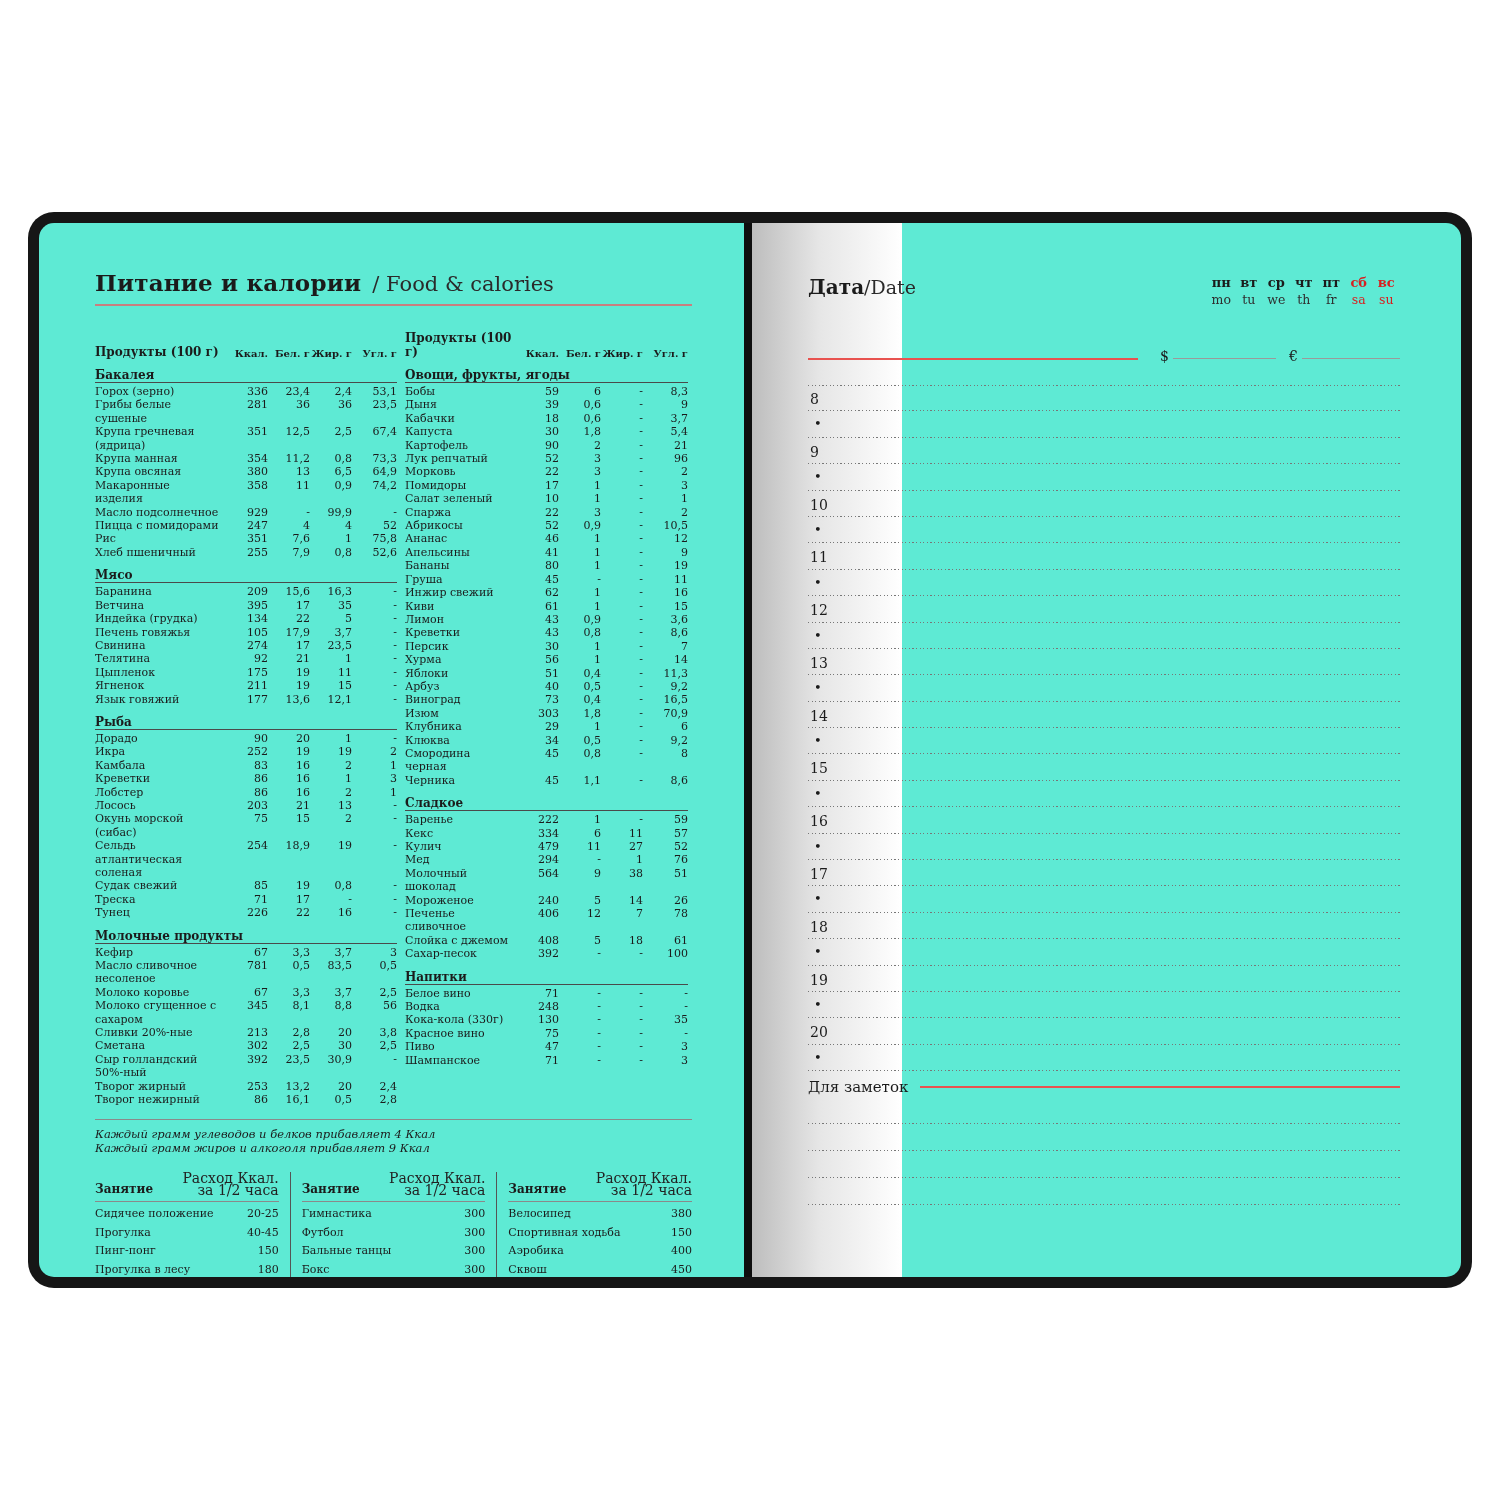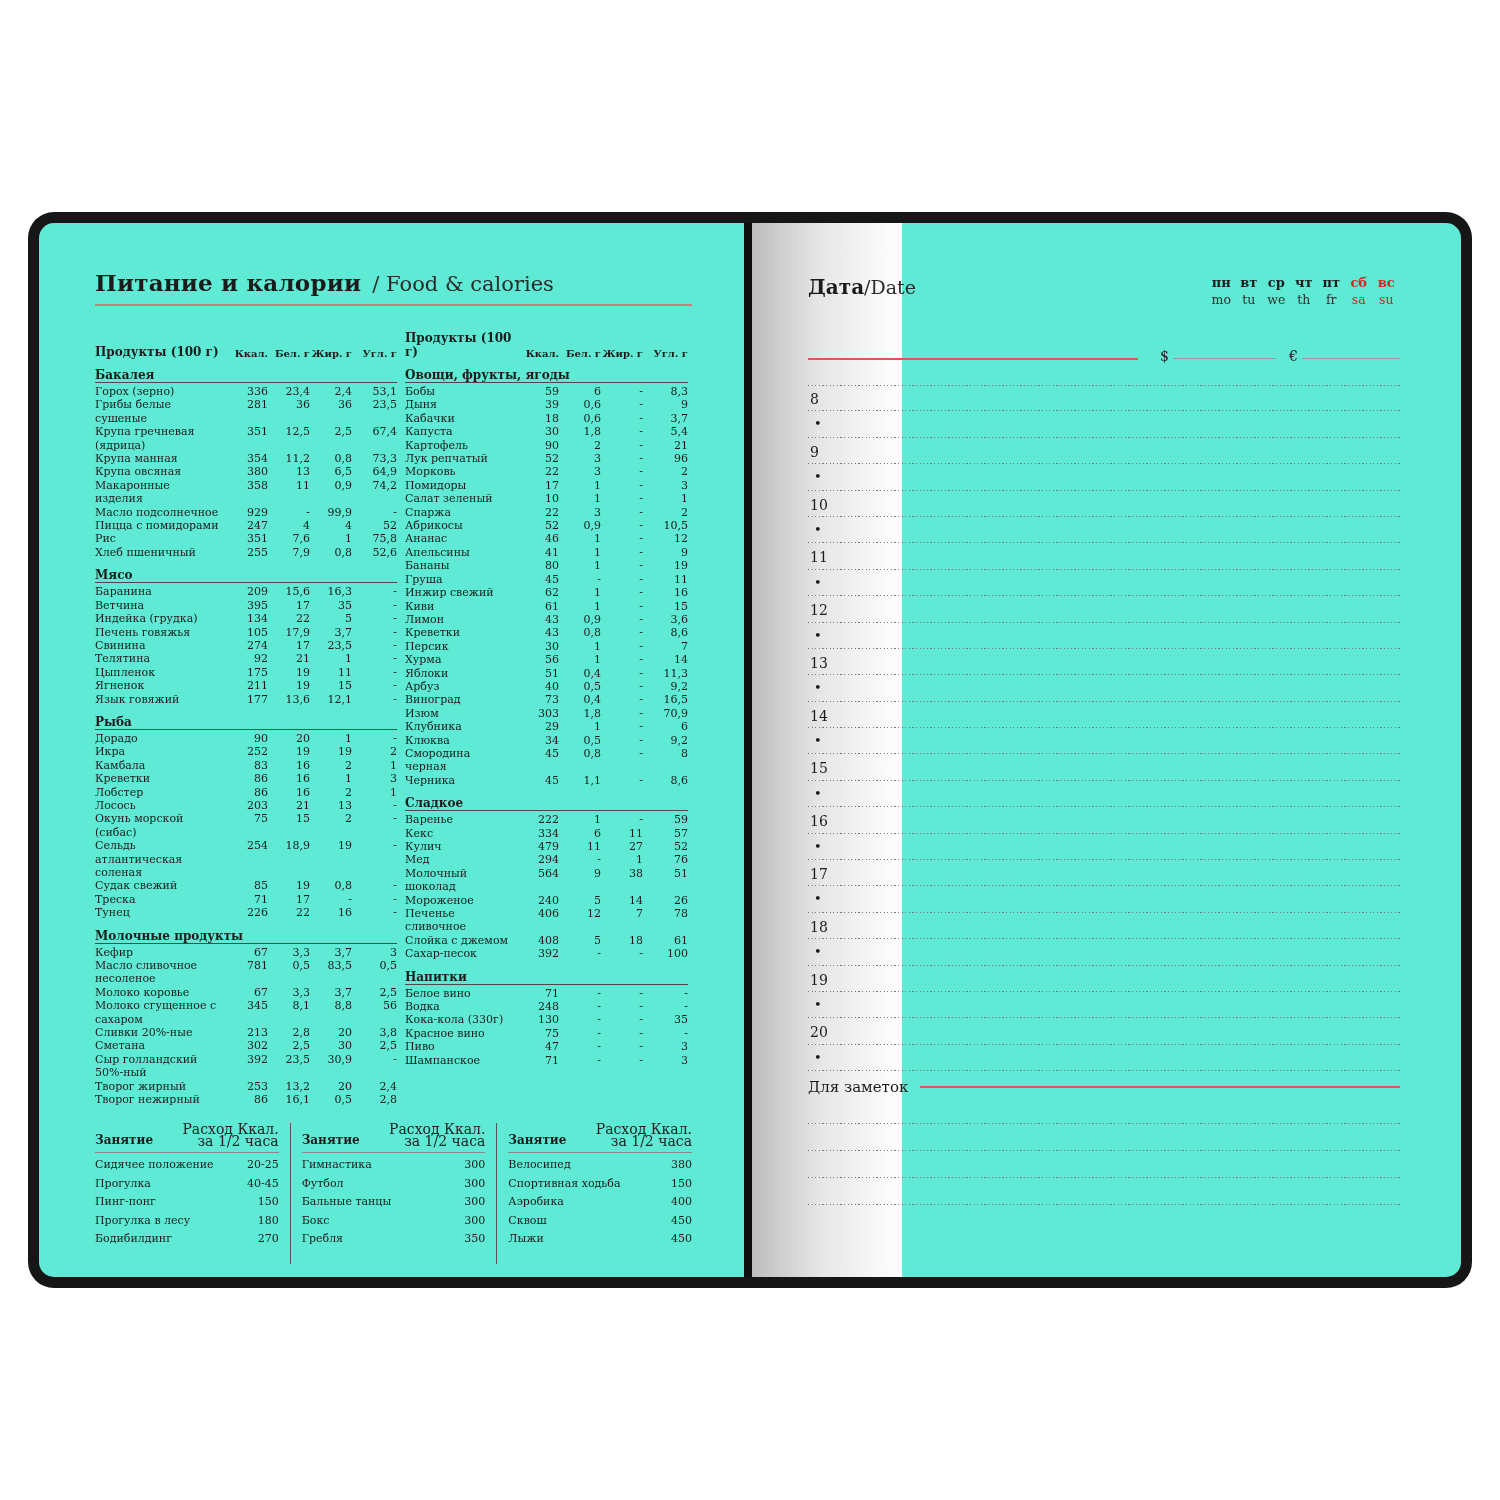--- a/index.html
+++ b/index.html
@@ -704,20 +704,24 @@
                   <span class="fname">Шампанское</span>
                   <span class="fnum">71</span>
                   <span class="fnum">-</span>
                   <span class="fnum">-</span>
                   <span class="fnum">3</span>
                 </div>
               </div>
             </div>
         </div>
 
+        <div class="fnote">
+          <div>Каждый грамм углеводов и белков прибавляет 4 Ккал</div>
+          <div>Каждый грамм жиров и алкоголя прибавляет 9 Ккал</div>
+        </div>
 
         <div class="activity">
           <div class="act-col">
               <div class="act-head">
                 <span class="act-title">Занятие</span>
                 <span class="act-exp">
                   <div>Расход Ккал.</div>
                   <div>за 1/2 часа</div>
                 </span>
               </div>

